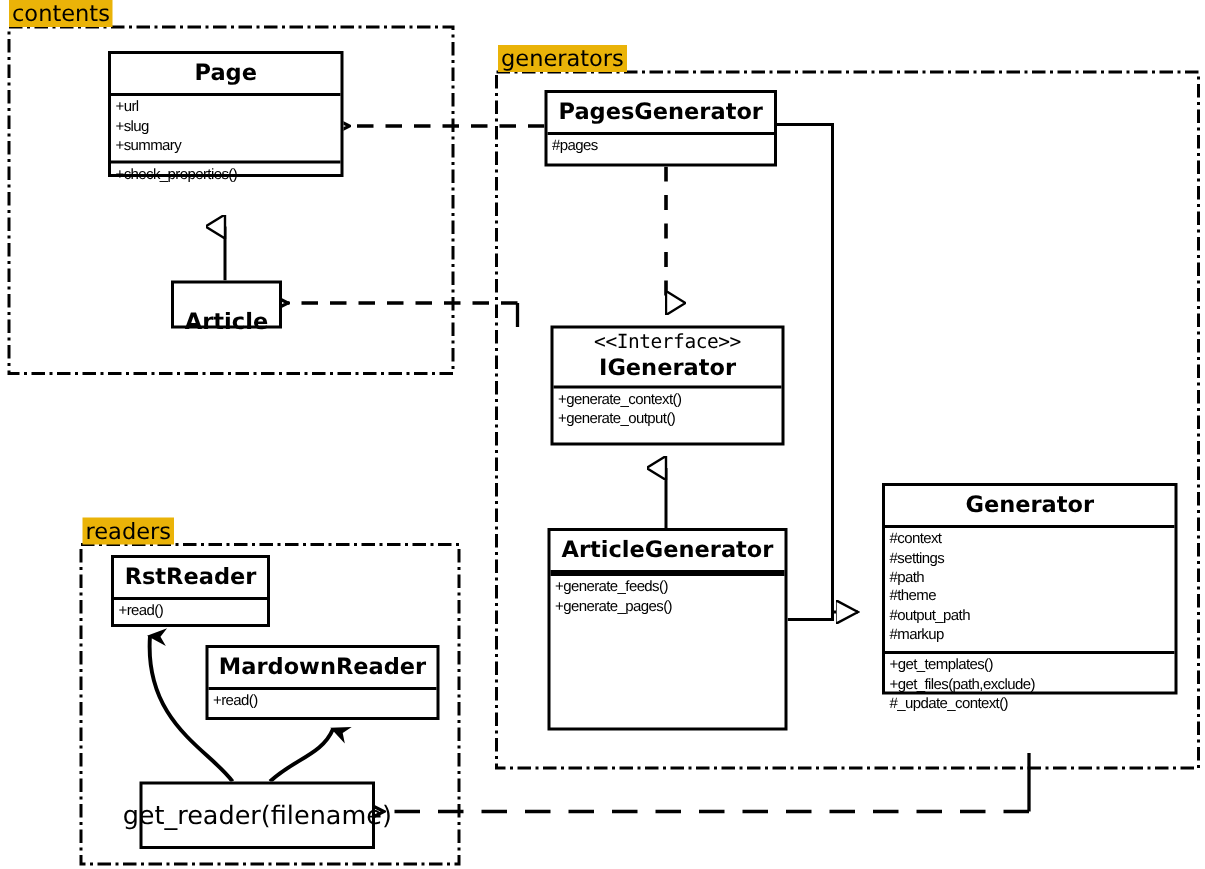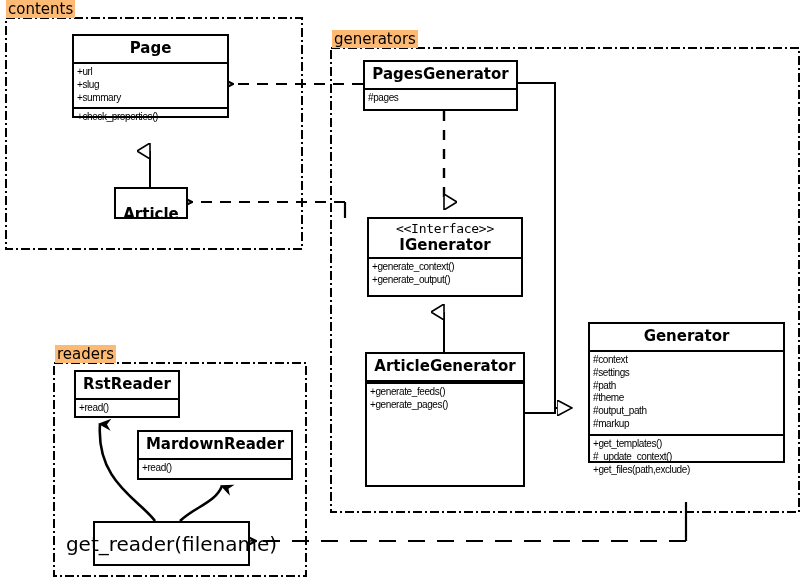--- a/index.html
+++ b/index.html
@@ -10,21 +10,21 @@
     font-family:"DejaVu Sans", sans-serif;
     overflow:hidden;
   }
   svg.layer{position:absolute;left:0;top:0;width:803px;height:579px;pointer-events:none;}
 
   .pkg-label{
     position:absolute;
     font-family:"DejaVu Sans", sans-serif;
     font-size:15px;
     color:#000;
-    background:#fdba74;
+    background:#eab308;
     padding:0 2px;
     white-space:nowrap;
     z-index:5;
   }
 
   .umlbox{
     position:absolute;
     background:#ffffff;
     border:2px solid #000000;
     box-sizing:border-box;
@@ -57,21 +57,21 @@
     letter-spacing:-0.4px;
   }
   .cls-section div{white-space:nowrap;}
   .fnbox{
     position:absolute;
     background:#fff;
     border:2px solid #000;
     box-sizing:border-box;
     display:flex;align-items:center;justify-content:center;
     font-family:"DejaVu Sans", sans-serif;
-    font-size:20px;
+    font-size:17px;
     color:#000;
     z-index:4;
   }
 </style>
 </head>
 <body>
 
 <div id="canvas">
 
   <svg class="layer">
@@ -184,22 +184,22 @@
       <div>#context</div>
       <div>#settings</div>
       <div>#path</div>
       <div>#theme</div>
       <div>#output_path</div>
       <div>#markup</div>
     </div>
     <div class="divider"></div>
     <div class="cls-section">
       <div>+get_templates()</div>
+      <div>+get_files(path,exclude)</div>
       <div>#_update_context()</div>
-      <div>+get_files(path,exclude)</div>
     </div>
   </div>
 
   <div class="umlbox" style="left:74px;top:370px;width:106px;height:48px;">
     <div class="cls-name">RstReader</div>
     <div class="divider"></div>
     <div class="cls-section">
       <div>+read()</div>
     </div>
   </div>

